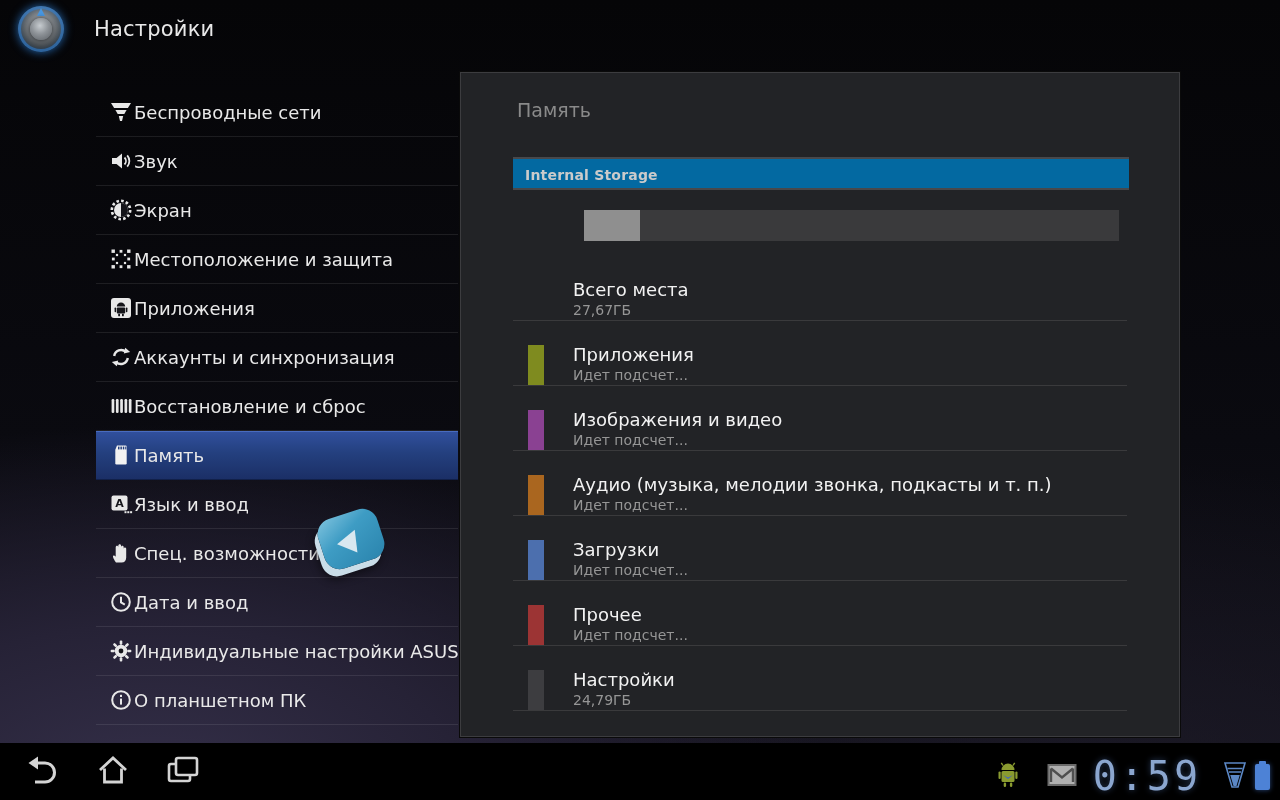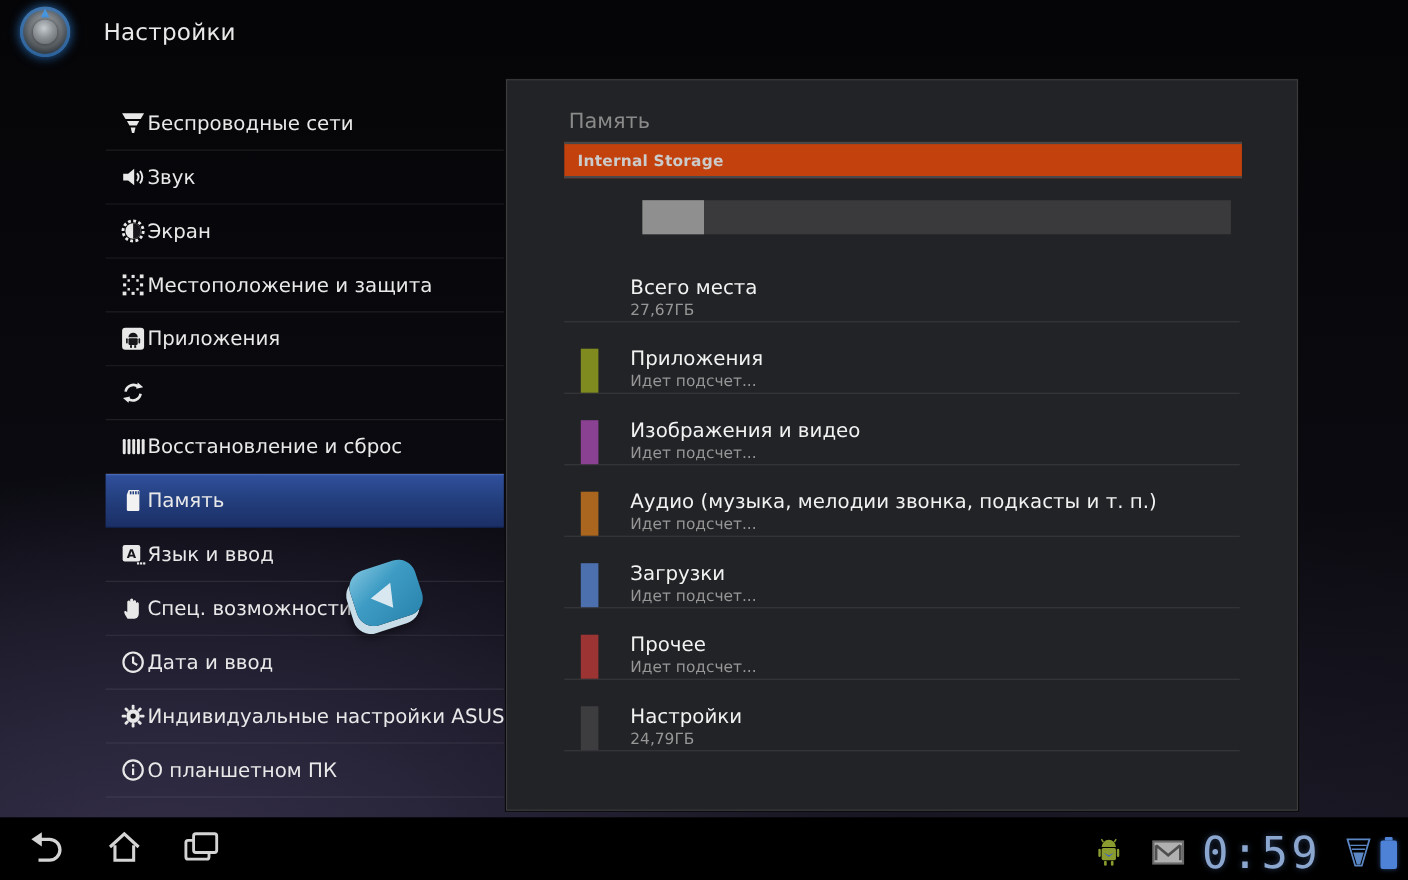--- a/index.html
+++ b/index.html
@@ -50,22 +50,22 @@
   .icn svg { display:block; }
 
   
   .panel {
     position:absolute; left:460px; top:72px; width:720px; height:665px;
     background:#222326; border:1px solid #3c3c3f;
     box-shadow: 0 0 0 1px #0a0a0a;
   }
   .panel-title { margin:26px 0 0 56px; font-size:19px; color:#8a8a8a; }
   .section-header {
-    margin:8px auto 0 52px; width:616px; height:33px; line-height:32px;
-    background:#c2410c; border-top:2px solid #48484b; border-bottom:2px solid #48484b;
+    margin:36px auto 0 52px; width:616px; height:33px; line-height:32px;
+    background:#0369a1; border-top:2px solid #48484b; border-bottom:2px solid #48484b;
     padding-left:12px; font-size:14px; font-weight:bold; color:#cbcbcb; letter-spacing:.2px;
   }
   .progress { margin:20px 0 0 123px; width:535px; height:31px; background:#3a3a3c; }
   .progress .fill { height:100%; background:#8f8f8f; }
   .rows { margin:15px 52px 0 52px; }
   .srow { height:65px; display:flex; align-items:flex-end; border-bottom:1px solid #3a3a3c; }
   .srow .chip { width:16px; height:40px; margin-left:15px; margin-right:29px; flex:0 0 16px; background:transparent; }
   .srow .txt { display:flex; flex-direction:column; }
   .srow .t1 { font-size:18px; color:#f2f2f2; line-height:22px; }
   .srow .t2 { font-size:14px; color:#969696; line-height:19px; }
@@ -174,20 +174,21 @@
     </div>
     <div class="side-item">
       <span class="icn">
         <svg width="24" height="24" viewBox="0 0 24 24">
           <path d="M18.8 13a7 7 0 01-11.6 4.2" stroke="#e8e8e8" stroke-width="2.4" fill="none"></path>
           <path d="M5.2 11A7 7 0 0116.8 6.8" stroke="#e8e8e8" stroke-width="2.4" fill="none"></path>
           <path d="M16.2 2.8l5 4.3-6.4 1.4z" fill="#e8e8e8"></path>
           <path d="M7.8 21.2l-5-4.3 6.4-1.4z" fill="#e8e8e8"></path>
         </svg>
       </span>
+      <span class="lbl">Аккаунты и синхронизация</span>
     </div>
     <div class="side-item">
       <span class="icn">
         <svg width="24" height="24" viewBox="0 0 24 24" fill="#e8e8e8">
           <rect x="2.6" y="5" width="2.7" height="14" rx="1.2"></rect>
             <rect x="6.9" y="5" width="2.7" height="14" rx="1.2"></rect>
           <rect x="11.2" y="5" width="2.7" height="14" rx="1.2"></rect>
             <rect x="15.5" y="5" width="2.7" height="14" rx="1.2"></rect>
           <rect x="19.8" y="5" width="2.7" height="14" rx="1.2"></rect>
         </svg>

